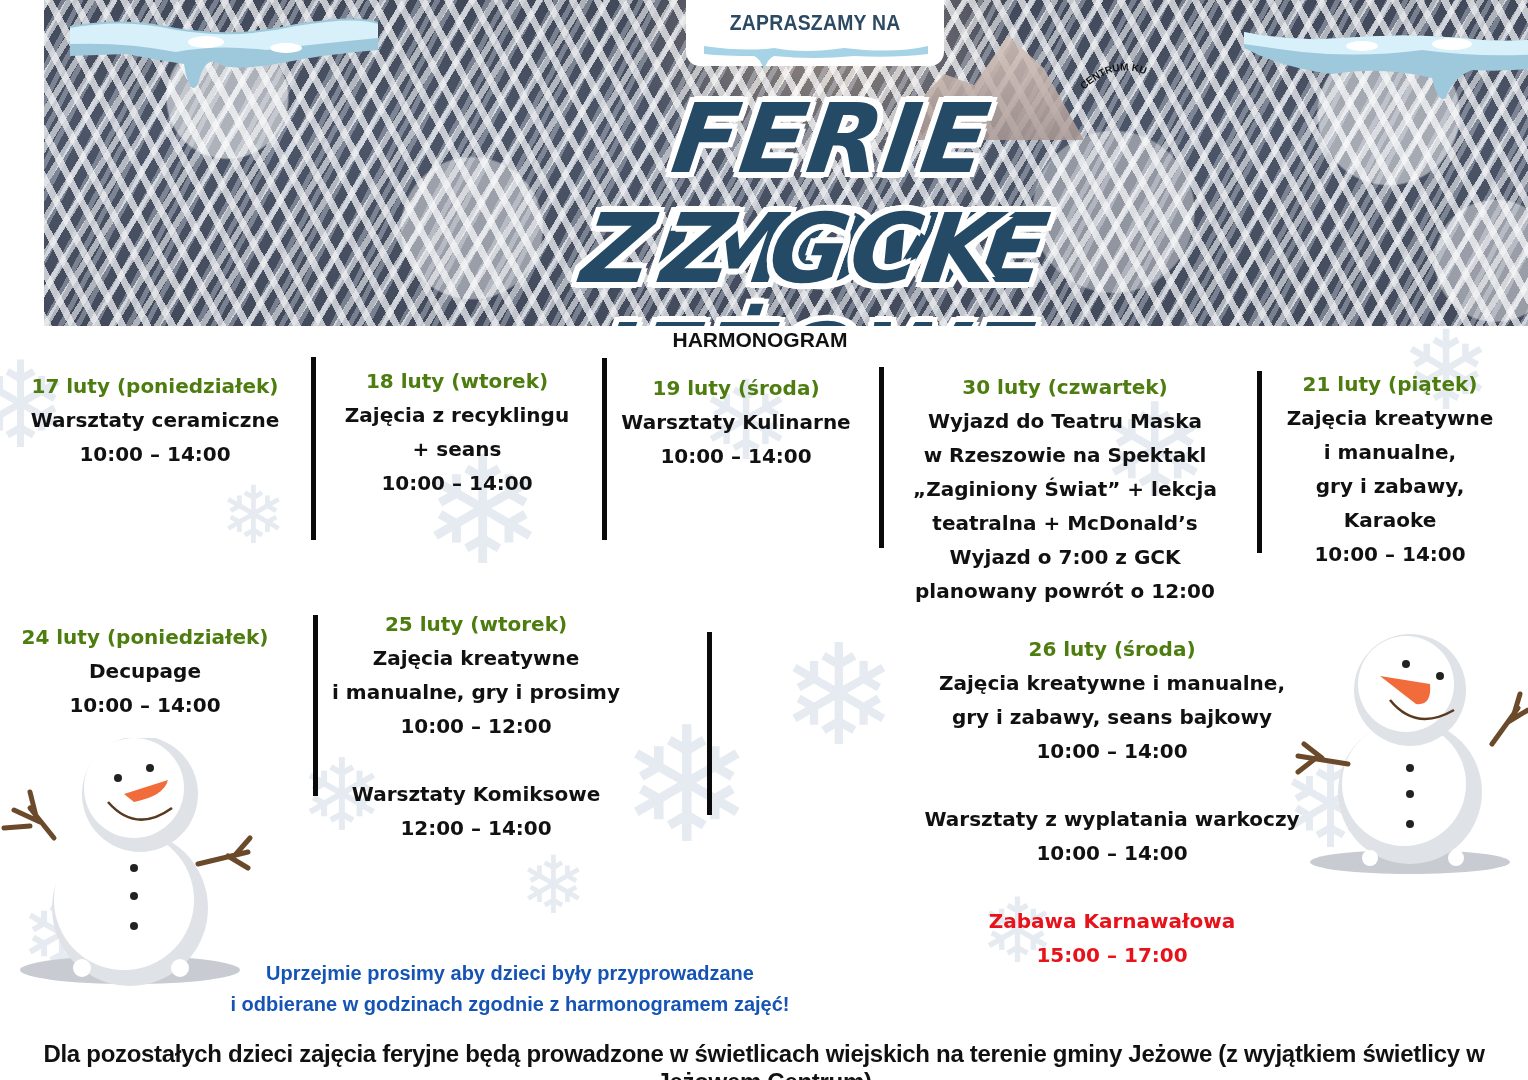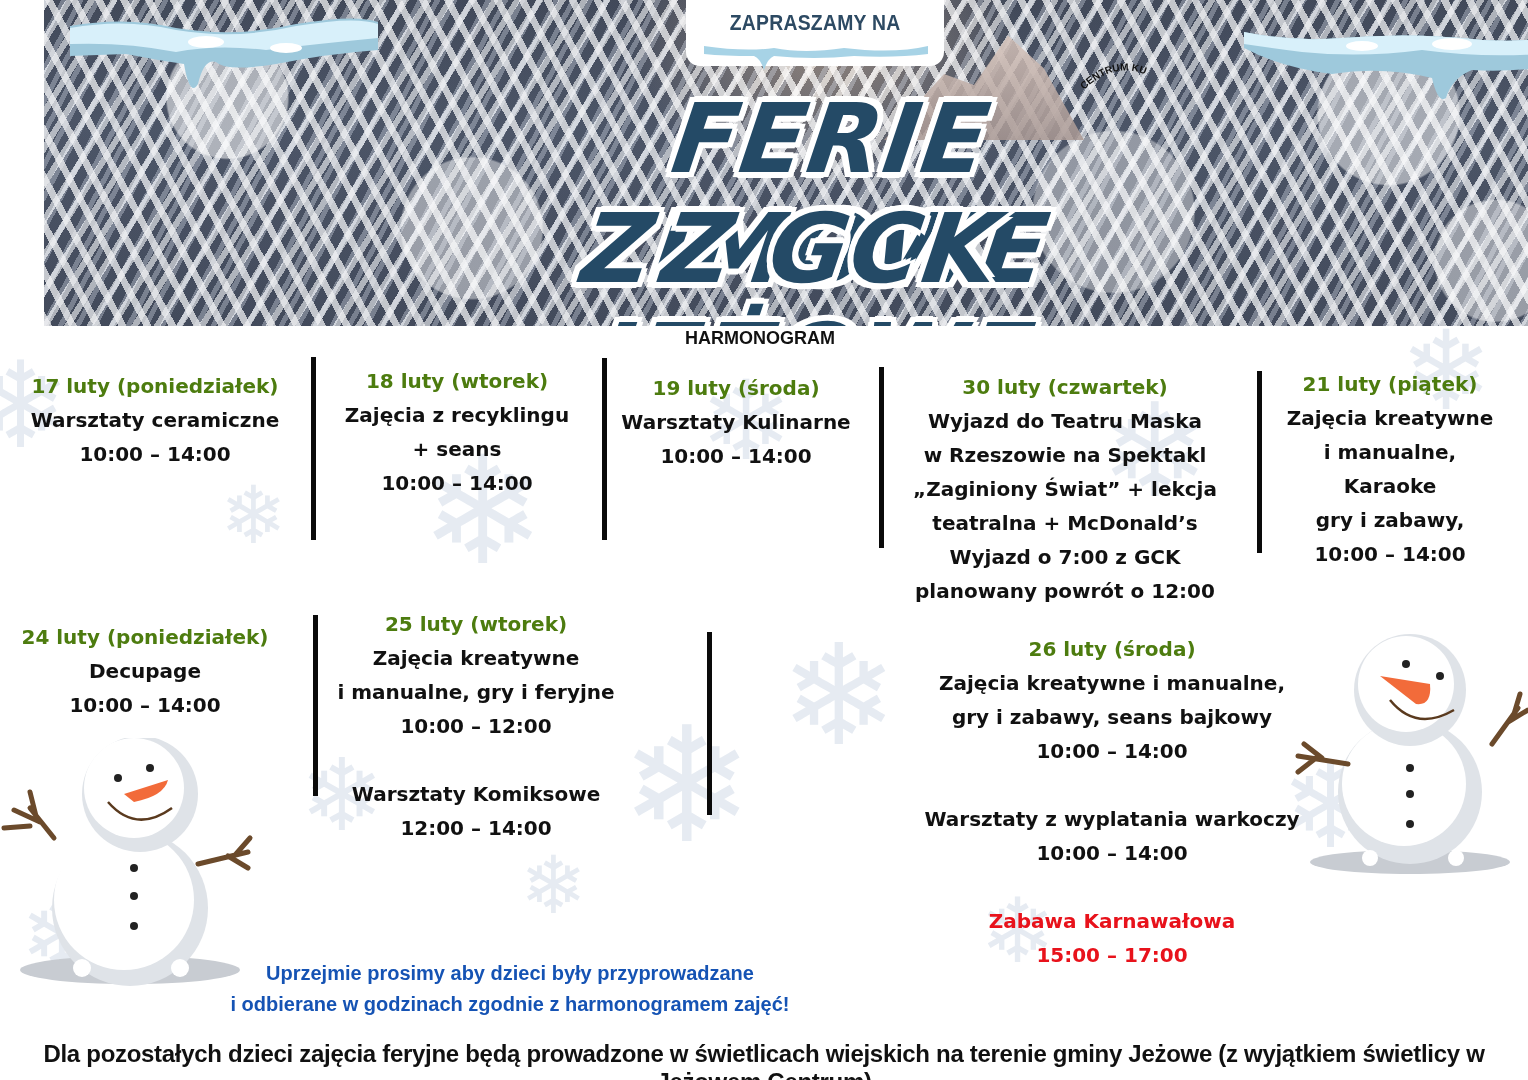--- a/index.html
+++ b/index.html
@@ -71,21 +71,21 @@
     font-family: "Liberation Sans", sans-serif; font-weight: 700; font-size: 9px;
     color: #111;
   }
 
   
   .snow-bg { position: absolute; left: 0; top: 326px; width: 1528px; height: 754px; overflow: hidden; }
   .flake { position: absolute; color: #e6ebf2; font-size: 120px; line-height: 1; user-select: none; }
 
   .heading {
     position: absolute; top: 328px; left: 640px; width: 240px; text-align: center;
-    font-family: "Liberation Sans", sans-serif; font-weight: 700; font-size: 18px; color: #111;
+    font-family: "Liberation Sans", sans-serif; font-weight: 700; font-size: 21px; color: #111;
   }
   .day {
     position: absolute; text-align: center;
     font-family: "DejaVu Sans", sans-serif; font-size: 20px; line-height: 34px;
     font-weight: 700; color: #111;
   }
   .day .date { color: #4d7c0f; }
   .day .gap { height: 34px; }
   .vline { position: absolute; width: 5px; background: #0a0a0a; }
 
@@ -195,35 +195,35 @@
   <div>„Zaginiony Świat” + lekcja</div>
   <div>teatralna + McDonald’s</div>
   <div>Wyjazd o 7:00 z GCK</div>
   <div>planowany powrót o 12:00</div>
 </div>
 
 <div class="day" style="left:1262px;top:367px;width:256px">
   <div class="date">21 luty (piątek)</div>
   <div>Zajęcia kreatywne</div>
   <div>i manualne,</div>
+  <div>gry i zabawy,</div>
   <div>Karaoke</div>
-  <div>gry i zabawy,</div>
   <div>10:00 – 14:00</div>
 </div>
 
 <div class="day" style="left:0;top:620px;width:290px">
   <div class="date">24 luty (poniedziałek)</div>
   <div>Decupage</div>
   <div>10:00 – 14:00</div>
 </div>
 
 <div class="day" style="left:318px;top:607px;width:316px">
   <div class="date">25 luty (wtorek)</div>
   <div>Zajęcia kreatywne</div>
-  <div>i manualne, gry i feryjne</div>
+  <div>i manualne, gry i prosimy</div>
   <div>10:00 – 12:00</div>
   <div class="gap"></div>
   <div>Warsztaty Komiksowe</div>
   <div>12:00 – 14:00</div>
 </div>
 
 <div class="day" style="left:900px;top:632px;width:424px">
   <div class="date">26 luty (środa)</div>
   <div>Zajęcia kreatywne i manualne,</div>
   <div>gry i zabawy, seans bajkowy</div>

